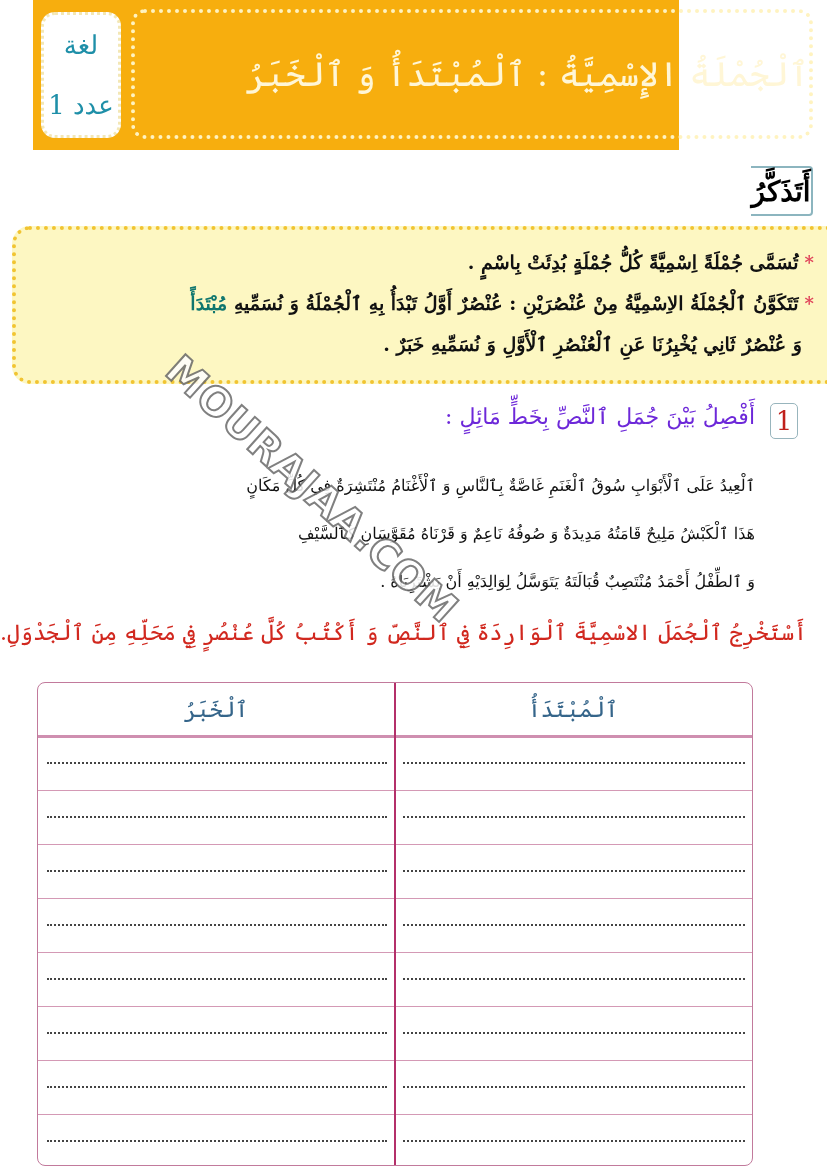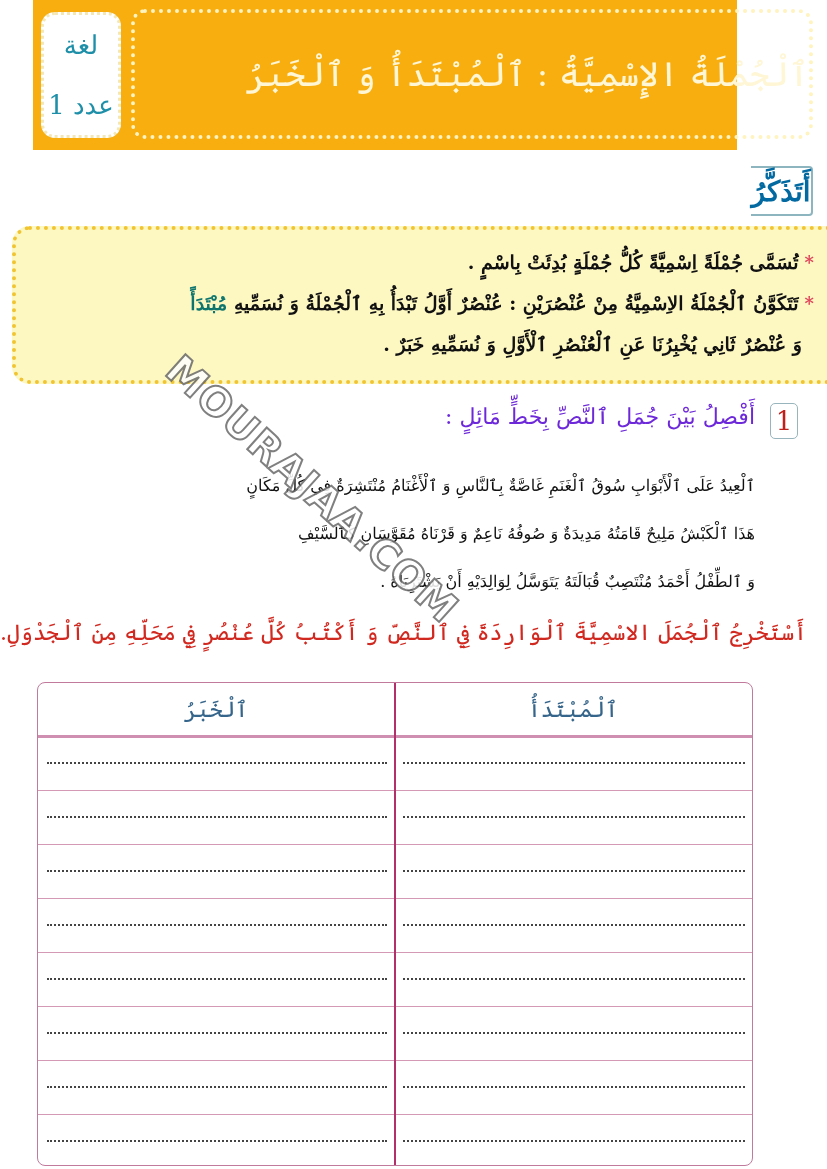--- a/index.html
+++ b/index.html
@@ -2,21 +2,21 @@
 <html><head>
 <meta charset="utf-8">
 <style>
   html, body { margin:0; padding:0; }
   body {
     width:827px; height:1169px; position:relative; overflow:hidden;
     background:#ffffff;
     font-family:"DejaVu Sans", sans-serif;
   }
   .header {
-    position:absolute; left:33px; top:0; width:704px; height:150px;
+    position:absolute; left:33px; top:0; width:646px; height:150px;
     background:#f7ae0e;
   }
   .tag-box {
     position:absolute; left:8px; top:12px; width:80px; height:126px;
     background:#ffffff; border:3px dotted #f3e7b5; border-radius:14px;
     box-sizing:border-box;
     display:flex; flex-direction:column; align-items:center; justify-content:space-around;
     color:#1e8fa8; font-family:"DejaVu Serif", serif; font-size:26px;
   }
   .title-box {
@@ -26,21 +26,21 @@
   }
   .title-text {
     color:#fff6d6; font-size:34px; font-family:"DejaVu Serif", serif;
     direction:rtl; letter-spacing:0;
   }
   .remember {
     position:absolute; right:14px; top:166px; width:60px; height:46px;
     border-top:2px solid #8cb5bf; border-right:2px solid #8cb5bf;
     border-bottom:2px solid #8cb5bf; border-radius:0 4px 4px 0;
     display:flex; align-items:center; justify-content:center;
-    color:#0369a1; font-size:28px; font-weight:bold; direction:rtl;
+    color:#000000; font-size:28px; font-weight:bold; direction:rtl;
     font-family:"DejaVu Serif", serif;
   }
   .note-box {
     position:absolute; left:12px; top:226px; width:830px; height:158px;
     background:#fdf7c2; border:4px dotted #f1c432; border-right:none;
     border-radius:18px 0 0 18px; box-sizing:border-box;
     direction:rtl; padding:12px 28px 0 0;
   }
   .note-line {
     font-family:"DejaVu Serif", serif; font-size:19px; color:#111;

